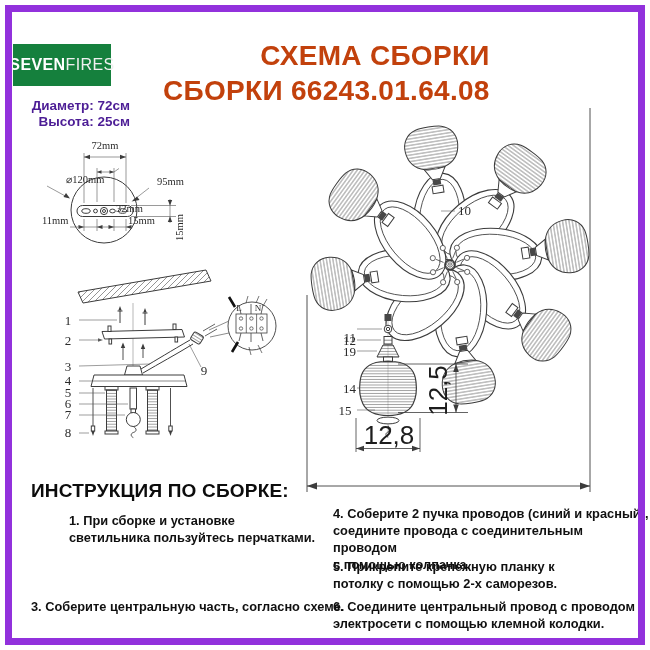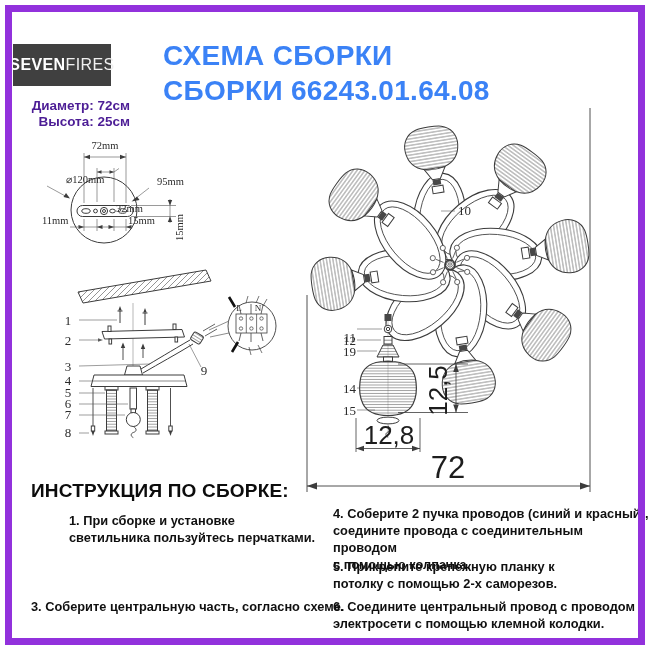--- a/index.html
+++ b/index.html
@@ -1,26 +1,26 @@
 <!DOCTYPE html>
 <html><head>
 <meta charset="utf-8">
 <style>
   html,body{margin:0;padding:0;background:#fff;}
   .page{position:relative;width:650px;height:650px;background:#fff;overflow:hidden;
         font-family:"Liberation Sans",sans-serif;color:#141414;}
   .borderframe{position:absolute;left:5px;top:5px;width:626px;height:626px;
         border:7px solid #9231dc;pointer-events:none;z-index:5;}
-  .logo{position:absolute;left:13px;top:44px;width:98px;height:42px;background:#404040;
+  .logo{position:absolute;left:13px;top:44px;width:98px;height:42px;background:#15803d;
         display:flex;align-items:center;justify-content:center;z-index:2;}
   .logo span{color:#fff;font-size:16px;letter-spacing:.4px;}
   .logo .b{font-weight:700;}
   .logo .l{font-weight:400;color:#f0f0f0;}
   .title{position:absolute;left:163px;top:38px;z-index:2;font-weight:700;font-size:28px;
-        line-height:35px;color:#3b82f6;letter-spacing:.3px;white-space:nowrap;}
+        line-height:35px;color:#c2410c;letter-spacing:.3px;white-space:nowrap;text-align:right;}
   .specs{position:absolute;left:8px;top:98px;width:122px;text-align:right;font-size:13.5px;
         font-weight:600;line-height:16px;color:#4c1d95;z-index:2;}
   .art{position:absolute;left:0;top:0;z-index:1;}
   .dlabel{position:absolute;font-family:"Liberation Serif","DejaVu Serif",serif;color:#2b2b2b;
         z-index:3;white-space:nowrap;}
   .dim-s{font-size:10.5px;}
   .part-n{font-size:13px;text-align:center;}
   .bigdim{position:absolute;font-family:"Liberation Sans",sans-serif;color:#1d1d1d;
         font-weight:500;text-align:center;z-index:3;white-space:nowrap;}
   .rot90{transform:rotate(-90deg);}
@@ -257,25 +257,24 @@
   <span class="dlabel part-n" style="left:60px;top:425px;width:16px;">8</span>
   <span class="dlabel part-n" style="left:196px;top:363px;width:16px;">9</span>
   <span class="dlabel tiny" style="left:234px;top:303px;width:10px;text-align:center;">L</span>
   <span class="dlabel tiny" style="left:253px;top:303px;width:10px;text-align:center;">N</span>
 
   <span class="dlabel part-n" style="left:458px;top:203px;">10</span>
   <span class="dlabel part-n" style="left:334px;top:322px;width:22px;text-align:right;margin-top:8px;">11</span>
   <span class="dlabel part-n" style="left:334px;top:333px;width:22px;text-align:right;">12</span>
   <span class="dlabel part-n" style="left:334px;top:344px;width:22px;text-align:right;">19</span>
   <span class="dlabel part-n" style="left:334px;top:381px;width:22px;text-align:right;">14</span>
-  <span class="dlabel part-n" style="left:334px;top:403px;width:22px;text-align:right;">15</span>
+  <span class="dlabel part-n" style="left:334px;top:403px;width:22px;">15</span>
 
   <span class="bigdim" style="left:358px;top:420px;width:62px;font-size:26px;">12,8</span>
   <span class="bigdim rot90" style="left:406px;top:375px;width:64px;font-size:26px;">12,5</span>
-  <span class="bigdim" style="left:417px;top:450px;width:62px;font-size:31px;">72</span>
 
   <div class="instr-head">ИНСТРУКЦИЯ ПО СБОРКЕ:</div>
   <div class="instr" style="left:31px;top:512px;margin-left:38px;">1. При сборке и установке
 светильника пользуйтесь перчатками.</div>
   <div class="instr" style="left:31px;top:598px;">3. Соберите центральную часть, согласно схеме.</div>
   <div class="instr" style="left:333px;top:505px;">4. Соберите 2 пучка проводов (синий и красный),
 соедините провода с соединительным проводом
 с помощью колпачка.</div>
   <div class="instr" style="left:333px;top:558px;">5. Прикрепите крепежную планку к
 потолку с помощью 2-х саморезов.</div>

